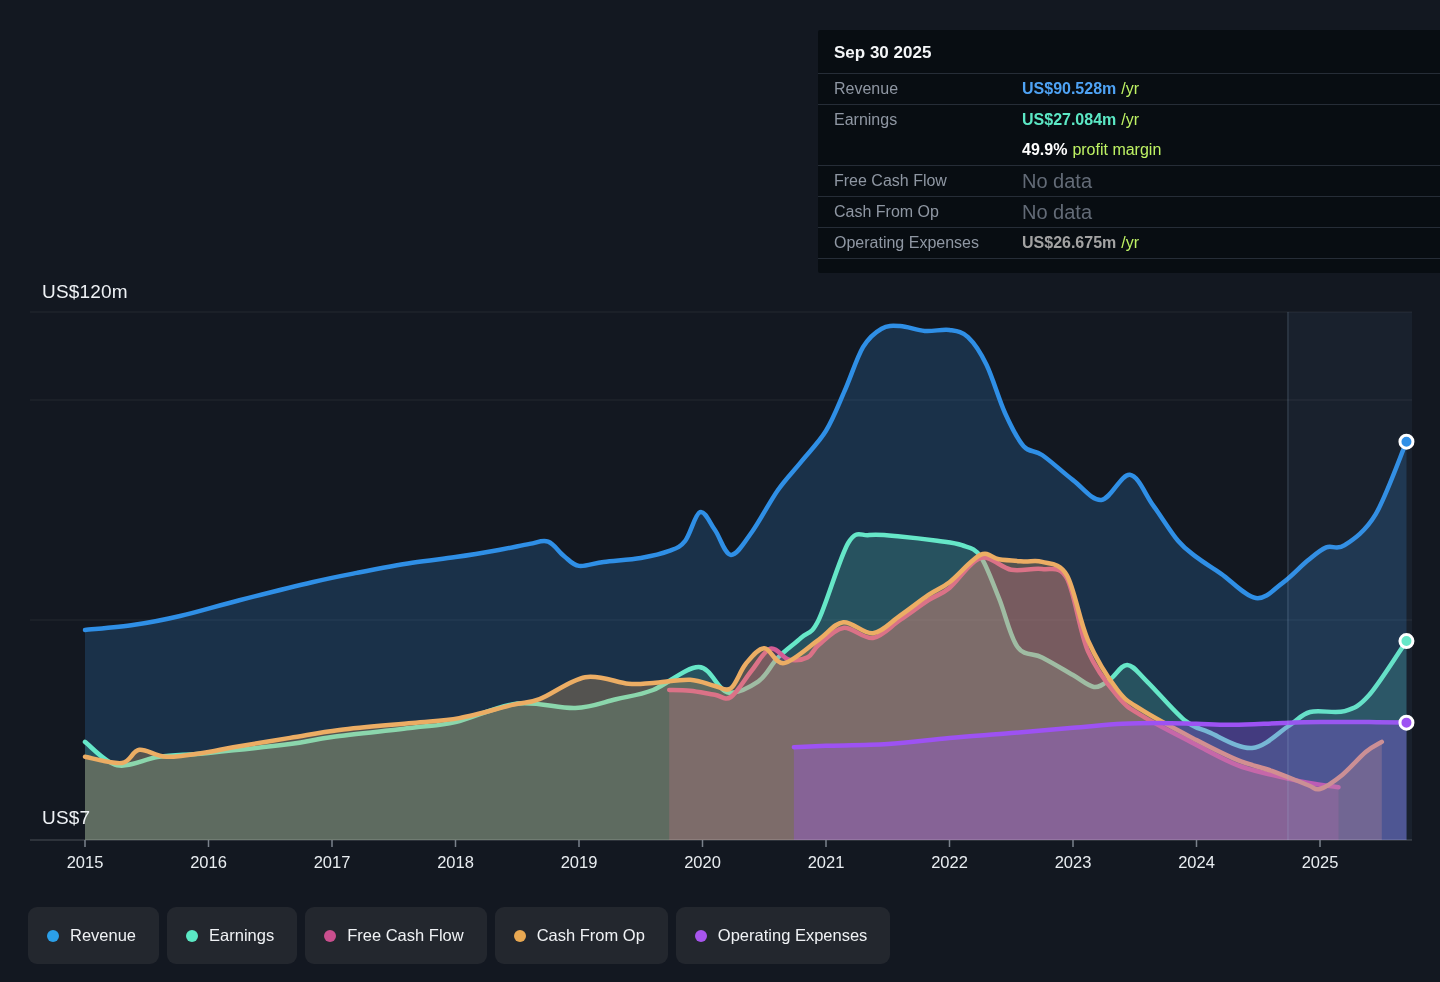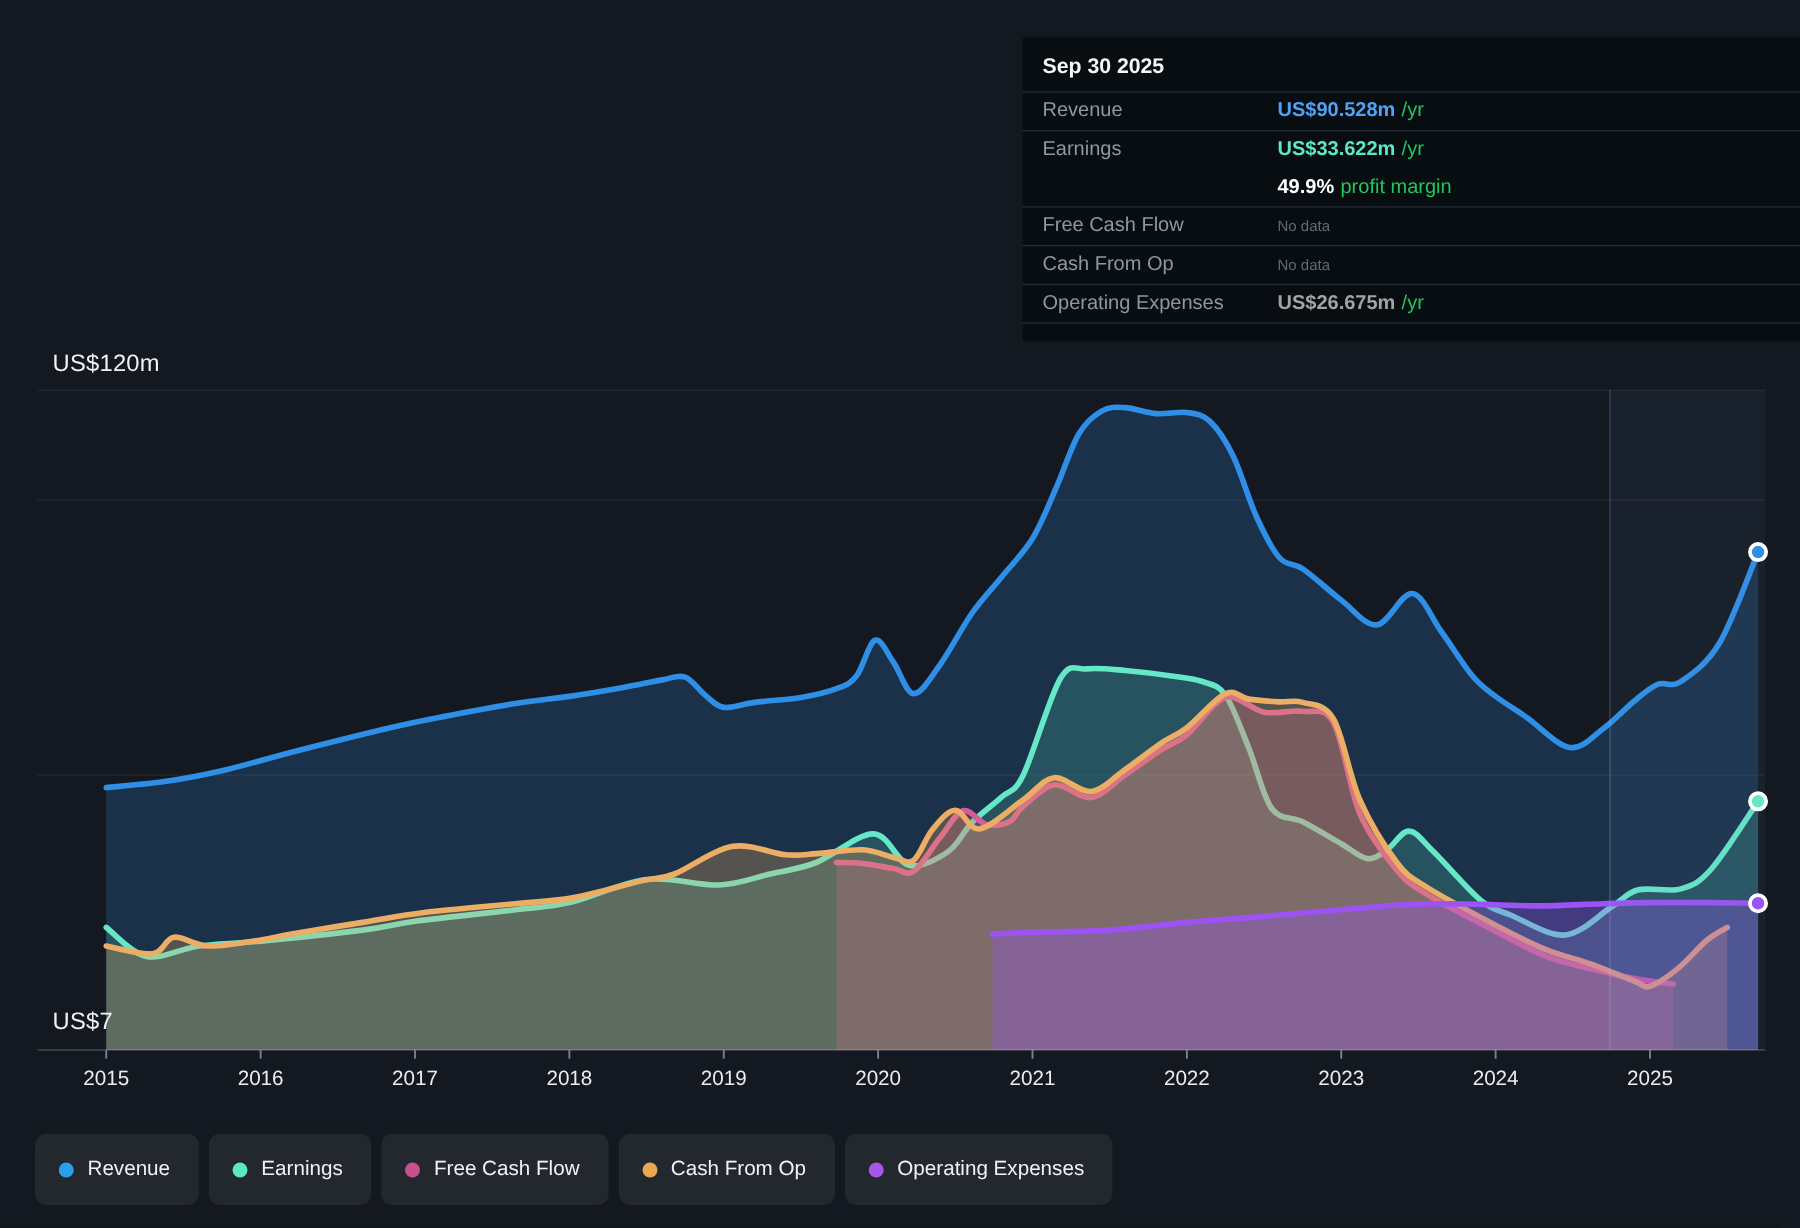--- a/index.html
+++ b/index.html
@@ -13,22 +13,22 @@
   .y-label.bottom{top:807px;}
 
   
   .tooltip{position:absolute;left:818px;top:30px;width:684px;background:rgba(8,12,18,0.96);
            border-radius:2px;box-sizing:border-box;}
   .tt-title{padding:13px 16px 10px;font-size:17px;font-weight:700;color:#f4f6f8;}
   .tt-row{display:flex;align-items:center;height:30px;padding:0 16px;border-top:1px solid #262d37;}
   .tt-row.no-border{border-top:none;}
   .tt-label{width:188px;flex:none;font-size:16px;color:#8f97a3;}
   .tt-value{font-size:16px;font-weight:700;}
-  .tt-suffix{font-size:16px;color:#22c55e;font-weight:400;margin-left:5px;}
-  .tt-nodata{font-size:12px;color:#636b77;font-weight:400;}
+  .tt-suffix{font-size:16px;color:#bef264;font-weight:400;margin-left:5px;}
+  .tt-nodata{font-size:20px;color:#636b77;font-weight:400;}
   .tt-end{height:14px;border-top:1px solid #262d37;}
 
   
   .legend{position:absolute;left:28px;top:907px;display:flex;gap:8px;}
   .legend-chip{display:flex;align-items:center;gap:11px;height:57px;padding:0 23px 0 19px;
                background:#23272e;border-radius:9px;cursor:pointer;}
   .legend-dot{width:12px;height:12px;border-radius:50%;flex:none;}
   .legend-text{font-size:16.5px;font-weight:500;color:#f0f2f5;white-space:nowrap;}
 </style>
 </head>
@@ -87,21 +87,21 @@
     <div class="tt-title">Sep 30 2025</div>
 
     <div class="tt-row">
       <div class="tt-label">Revenue</div>
       <div class="tt-value" style="color: rgb(79, 163, 245);">US$90.528m</div>
       <div class="tt-suffix">/yr</div>
     </div>
 
     <div class="tt-row">
       <div class="tt-label">Earnings</div>
-      <div class="tt-value" style="color: rgb(92, 232, 197);">US$33.622m</div>
+      <div class="tt-value" style="color: rgb(92, 232, 197);">US$27.084m</div>
       <div class="tt-suffix">/yr</div>
     </div>
 
     <div class="tt-row no-border">
       <div class="tt-label"></div>
       <div class="tt-value" style="color: rgb(255, 255, 255);">49.9%</div>
       <div class="tt-suffix">profit margin</div>
     </div>
 
     <div class="tt-row">

